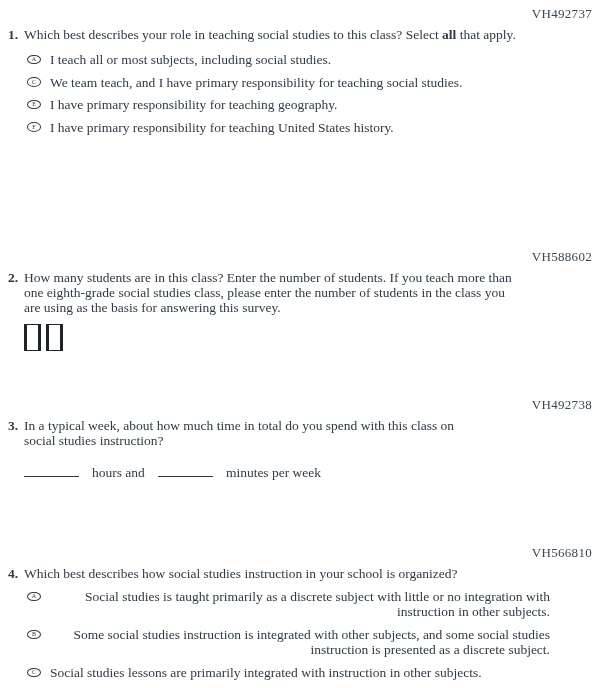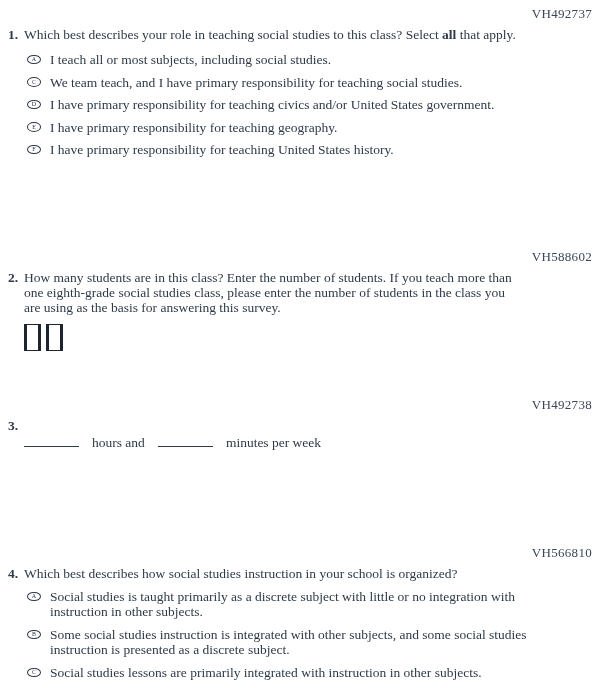--- a/index.html
+++ b/index.html
@@ -35,20 +35,21 @@
   }
   .qbody { font-size: 13.5px; line-height: 15px; }
   .prompt { max-width: 500px; }
   .prompt b { font-weight: bold; margin-top: 46px; }
   .opts { margin-top: 10px; }
   .opts-wide { max-width: 526px; }
   .opt {
     display: flex;
     align-items: flex-start;
     margin-top: 7.5px;
+    text-align: right;
   }
   .opt-tight { margin-top: 8px; }
   .oval {
     flex: none;
     width: 14px;
     height: 9.5px;
     border: 1px solid #2e3a48;
     border-radius: 50%;
     display: flex;
     align-items: center;
@@ -101,26 +102,20 @@
           <span class="opt-text">I teach all or most subjects, including social studies.</span>
         </div>
         <div class="opt">
           <span class="oval">
               <i>C</i>
             </span>
           <span class="opt-text">We team teach, and I have primary responsibility for teaching social studies.</span>
         </div>
         <div class="opt">
           <span class="oval">
-              <i>D</i>
-            </span>
-          <span class="opt-text">I have primary responsibility for teaching civics and/or United States government.</span>
-        </div>
-        <div class="opt">
-          <span class="oval">
               <i>E</i>
             </span>
           <span class="opt-text">I have primary responsibility for teaching geography.</span>
         </div>
         <div class="opt">
           <span class="oval">
               <i>F</i>
             </span>
           <span class="opt-text">I have primary responsibility for teaching United States history.</span>
         </div>
@@ -137,20 +132,21 @@
         <div class="dbox"></div>
         <div class="dbox"></div>
       </div>
     </div>
   </div>
 
   <div class="code" style="top:397px;">VH492738</div>
   <div class="qblock" style="top:418px;">
     <div class="qnum">3.</div>
     <div class="qbody">
+      <div class="prompt" style="max-width:462px;">In a typical week, about how much time in total do you spend with this class on social studies instruction?</div>
       <div class="fill-row">
         <span class="blank"></span>
         <span class="fill-label">hours and</span>
         <span class="blank"></span>
         <span class="fill-label">minutes per week</span>
       </div>
     </div>
   </div>
 
   <div class="code" style="top:545px;">VH566810</div>

